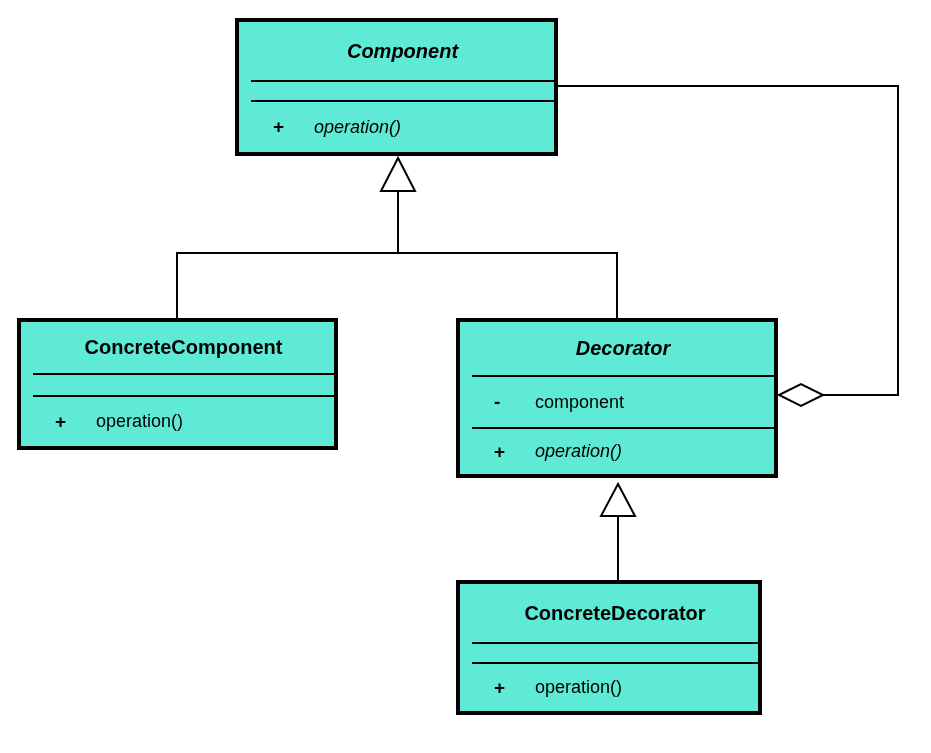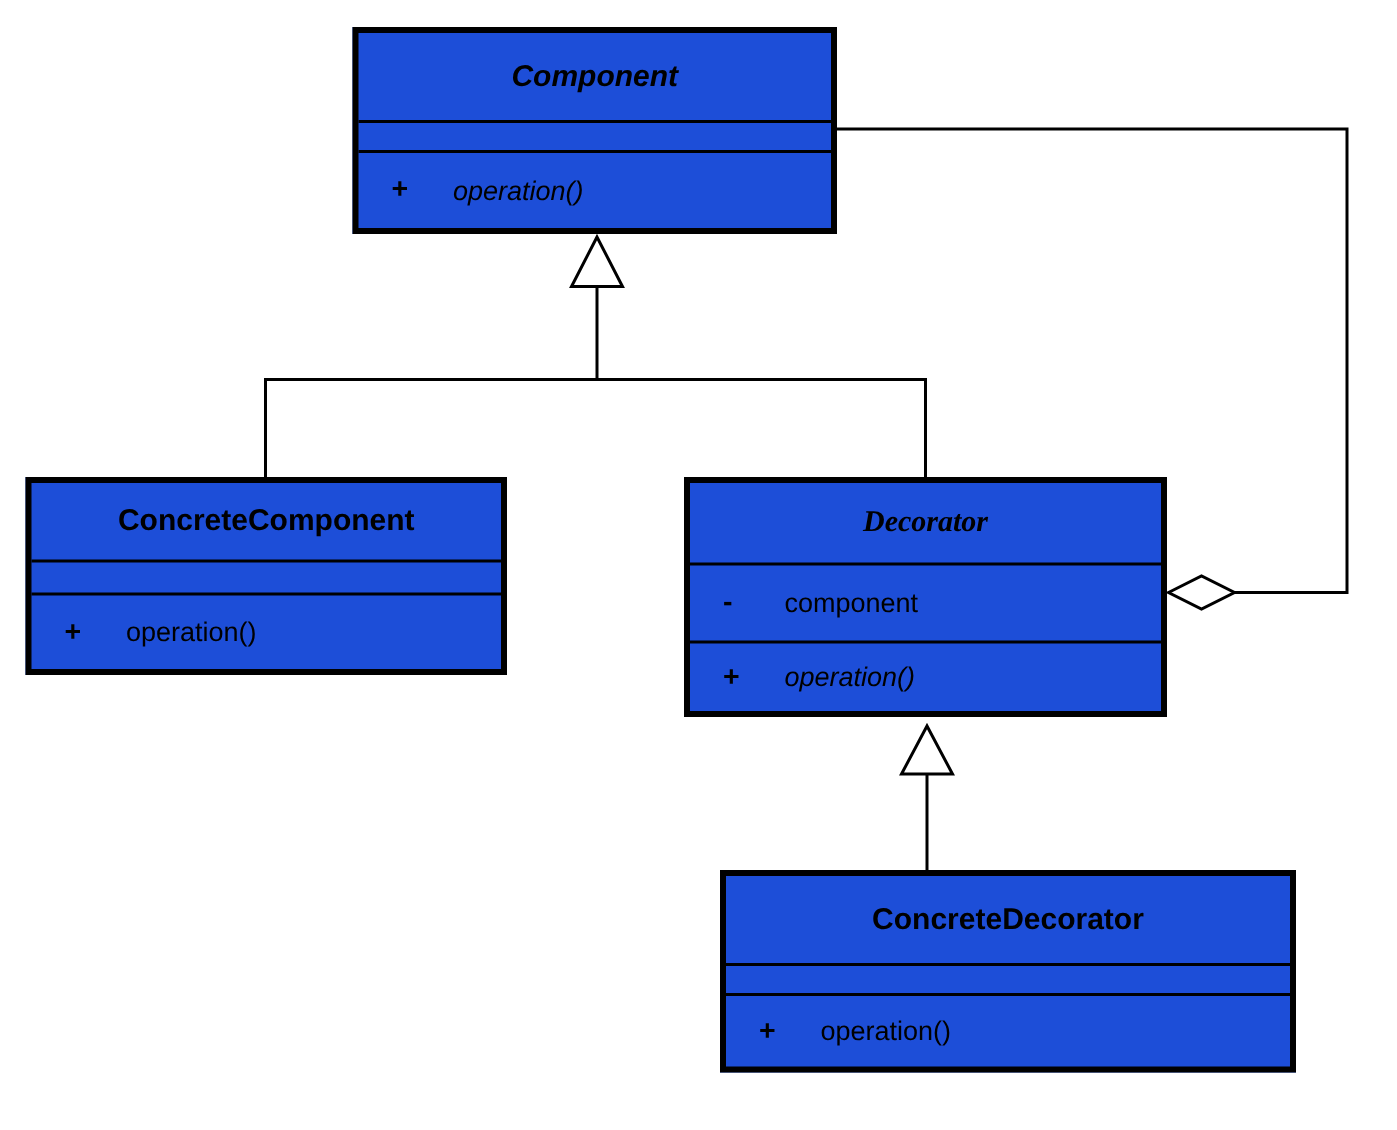--- a/index.html
+++ b/index.html
@@ -19,24 +19,25 @@
   .connector-layer {
     position: absolute;
     left: 0;
     top: 0;
     width: 931px;
     height: 753px;
   }
   .uml-class {
     position: absolute;
     box-sizing: border-box;
-    background: #1d4ed8;
+    background: #5eead4;
     border: 4px solid #000000;
     display: flex;
     flex-direction: column;
+    padding-left: 12px;
   }
   .uml-title {
     display: flex;
     align-items: center;
     justify-content: center;
     font-size: 20px;
     font-weight: bold;
     flex: 0 0 auto;
   }
   .uml-compartment {
@@ -67,24 +68,24 @@
   
   #box-component         { left: 235px; top: 18px;  width: 323px; height: 138px; }
   #box-component .uml-title { height: 58px; }
   #box-component .attrs  { height: 18px; }
 
   #box-concrete-component { left: 17px; top: 318px; width: 321px; height: 132px; justify-content: flex-end; }
   #box-concrete-component .uml-title { height: 51px; }
   #box-concrete-component .attrs { height: 20px; }
 
   #box-decorator         { left: 456px; top: 318px; width: 322px; height: 160px; }
-  #box-decorator .uml-title { height: 53px; font-family: Liberation Serif, serif; }
+  #box-decorator .uml-title { height: 53px; }
   #box-decorator .attrs  { height: 50px; }
 
-  #box-concrete-decorator { left: 456px; top: 580px; width: 384px; height: 135px; margin-left: 24px; }
+  #box-concrete-decorator { left: 456px; top: 580px; width: 306px; height: 135px; }
   #box-concrete-decorator .uml-title { height: 58px; }
   #box-concrete-decorator .attrs { height: 18px; }
 </style>
 </head>
 <body>
 
 <div class="canvas">
 
   <svg class="connector-layer" width="931" height="753" viewBox="0 0 931 753">
 

